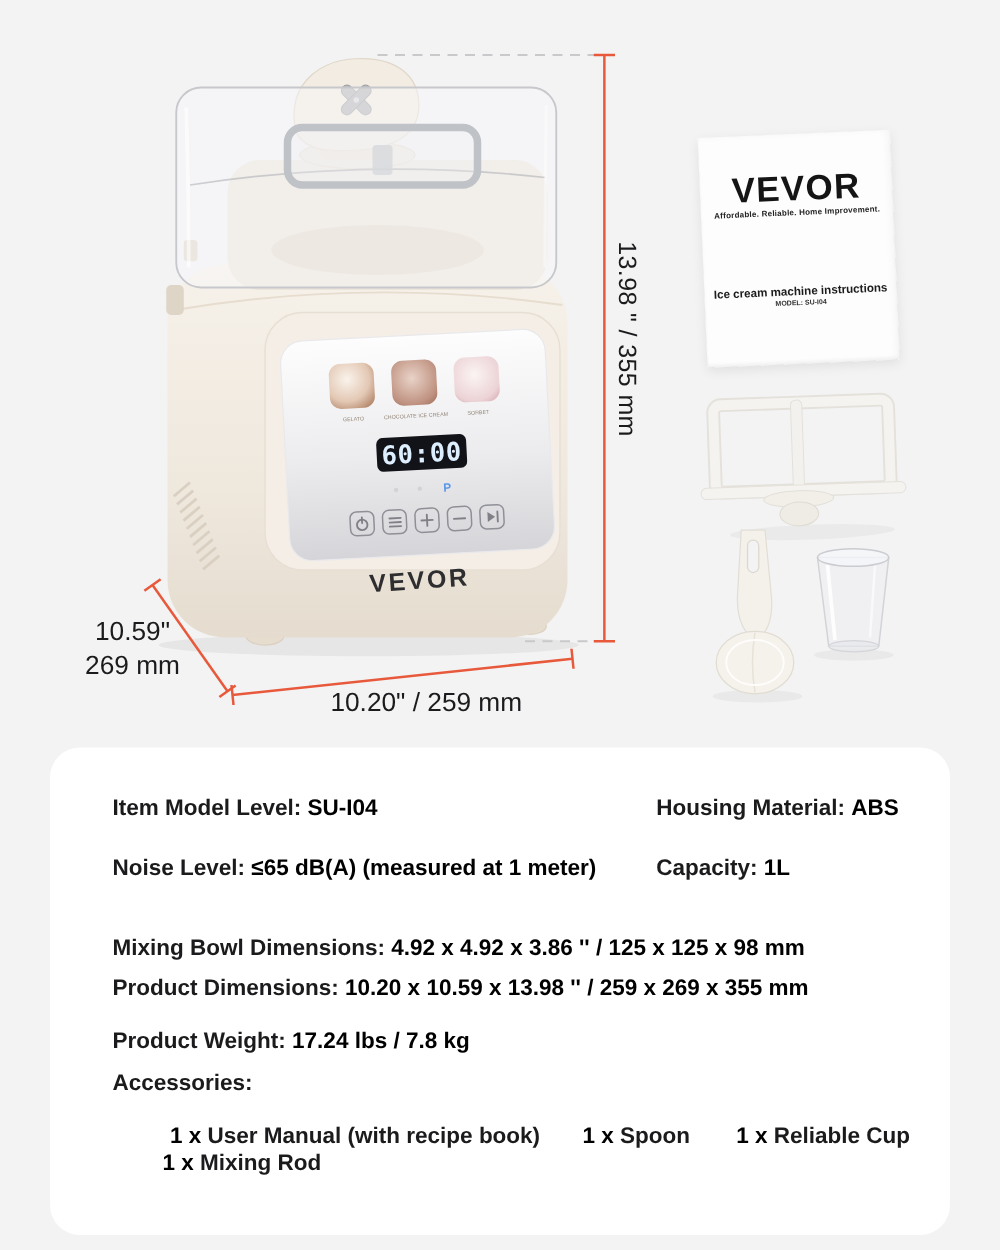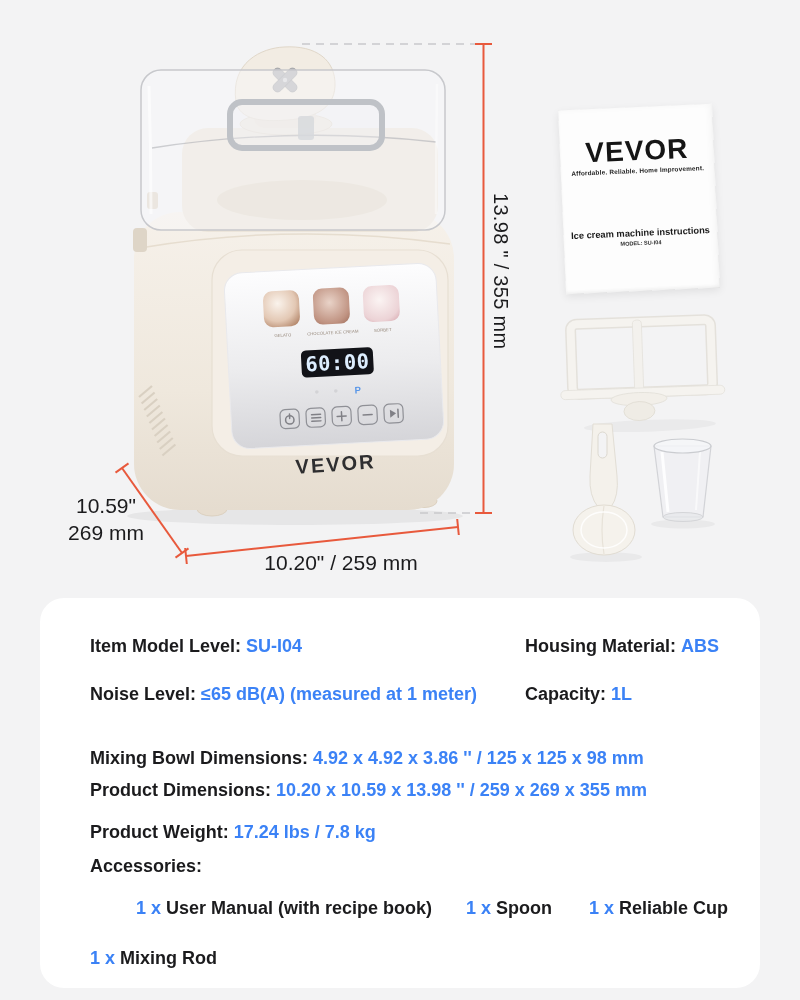--- a/index.html
+++ b/index.html
@@ -31,23 +31,23 @@
   .manual-tagline{font-size:6.4px;font-weight:bold;color:#222;margin-top:2px;letter-spacing:.2px;}
   .manual-title{margin-top:54px;font-size:9.3px;font-weight:bold;color:#1c1c1c;}
   .manual-model{font-size:5.6px;font-weight:bold;color:#333;margin-top:2px;}
 
   
   .card{
     position:absolute;left:40px;top:598px;width:720px;height:390px;
     background:#ffffff;border-radius:24px;
   }
   .row{position:absolute;left:50px;right:30px;font-size:18px;font-weight:600;white-space:nowrap;}
-  .row .v{color:#3b82f6;font-weight:700;}
+  .row .v{color:#000000;font-weight:700;}
   .r1{top:38px;} .r2{top:86px;} .r3{top:134px;margin-top:16px;} .r4{top:182px;} .r5{top:224px;}
-  .racc{top:258px;} .ritems{top:300px;} .ritems2{top:350px;}
+  .racc{top:258px;} .ritems{top:300px;} .ritems2{top:322px;margin-left:40px;}
   .col2{position:absolute;left:435px;top:0;}
   .acc-item{position:absolute;top:0;margin-left:46px;}
   .acc-1{left:0;} .acc-2{left:330px;} .acc-3{left:453px;}
 </style>
 </head>
 <body>
 
 <div class="stage">
 
   <div class="photo-area">

